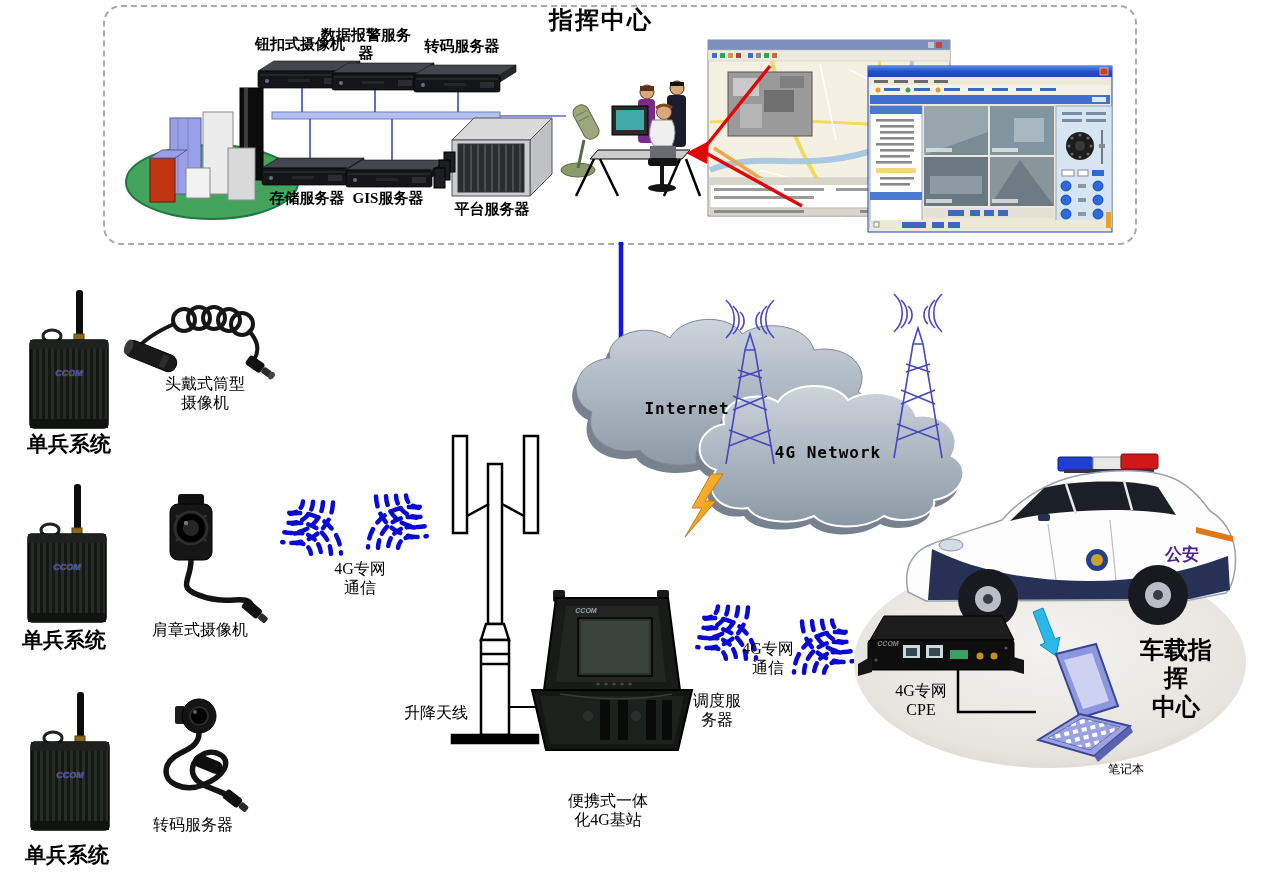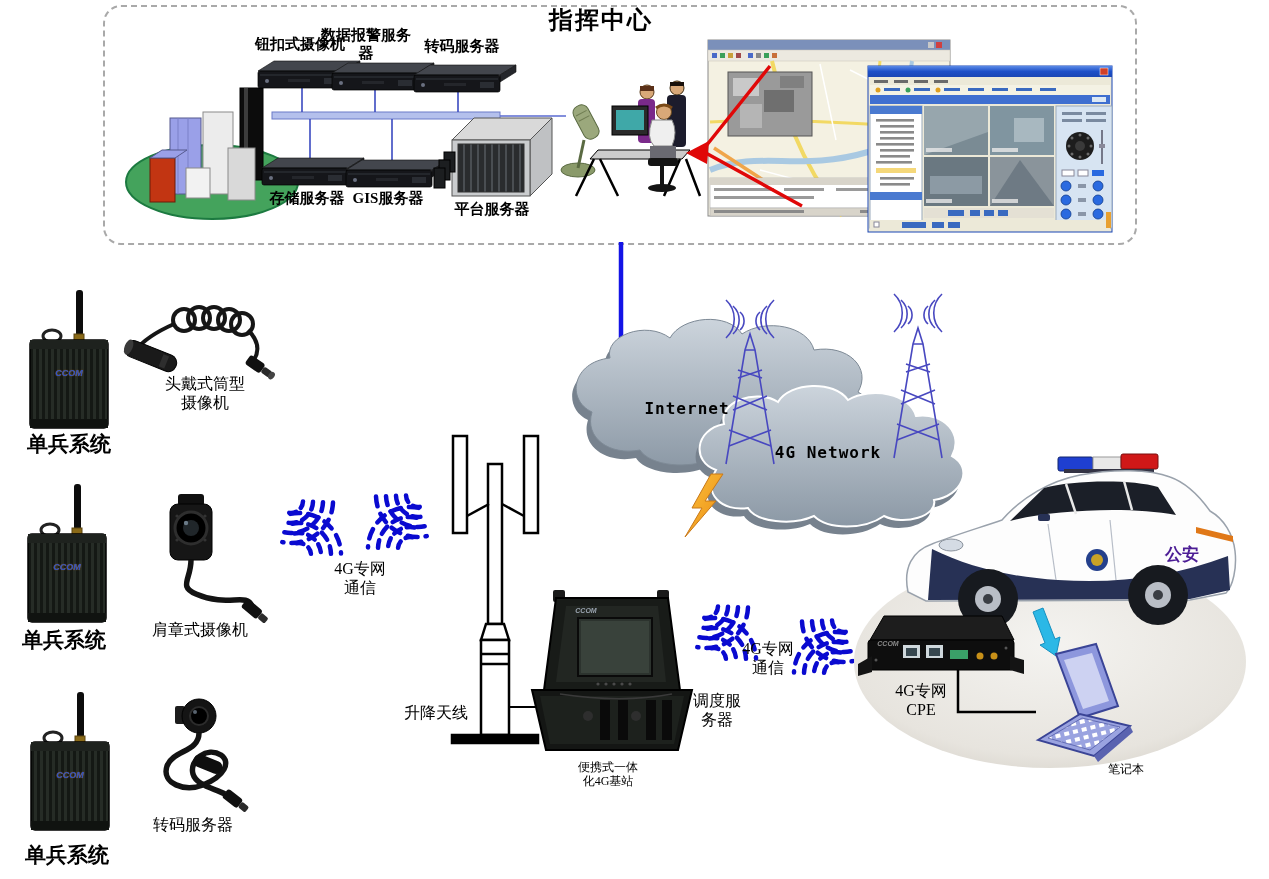--- a/index.html
+++ b/index.html
@@ -528,25 +528,27 @@
   <div class="lbl" style="left:200px;top:621px;font-size:16px">肩章式摄像机</div>
   <div class="lbl b" style="left:67px;top:843px;font-size:21px">单兵系统</div>
   <div class="lbl" style="left:193px;top:816px;font-size:16px">转码服务器</div>
 
   <div class="lbl" style="left:360px;top:560px;font-size:16px">4G专网
 通信</div>
   <div class="lbl" style="left:768px;top:640px;font-size:16px">4G专网
 通信</div>
 
   <div class="lbl" style="left:436px;top:704px;font-size:16px">升降天线</div>
-  <div class="lbl" style="left:608px;top:760px;font-size:12px">便携式一体
+  <div class="lbl" style="left:608px;top:792px;font-size:16px">便携式一体
 化4G基站</div>
   <div class="lbl" style="left:717px;top:692px;font-size:16px">调度服
 务器</div>
 
+  <div class="lbl b" style="left:1176px;top:636px;font-size:24px">车载指挥
+中心</div>
   <div class="lbl" style="left:921px;top:682px;font-size:16px">4G专网
 CPE</div>
   <div class="lbl" style="left:1126px;top:762px;font-size:12px">笔记本</div>
   <div class="lbl b" style="left:1182px;top:545px;font-size:17px;color:#4c1d95">公安</div>
 
   <div class="logo" style="left:69px;top:368px;font-size:9px">CCOM</div>
   <div class="logo" style="left:67px;top:562px;font-size:9px">CCOM</div>
   <div class="logo" style="left:70px;top:770px;font-size:9px">CCOM</div>
   <div class="logo" style="left:586px;top:607px;font-size:7px;color:#9aa4b0;text-shadow:none">CCOM</div>
   <div class="logo" style="left:888px;top:640px;font-size:7px;color:#8a8a8a;text-shadow:none">CCOM</div>

